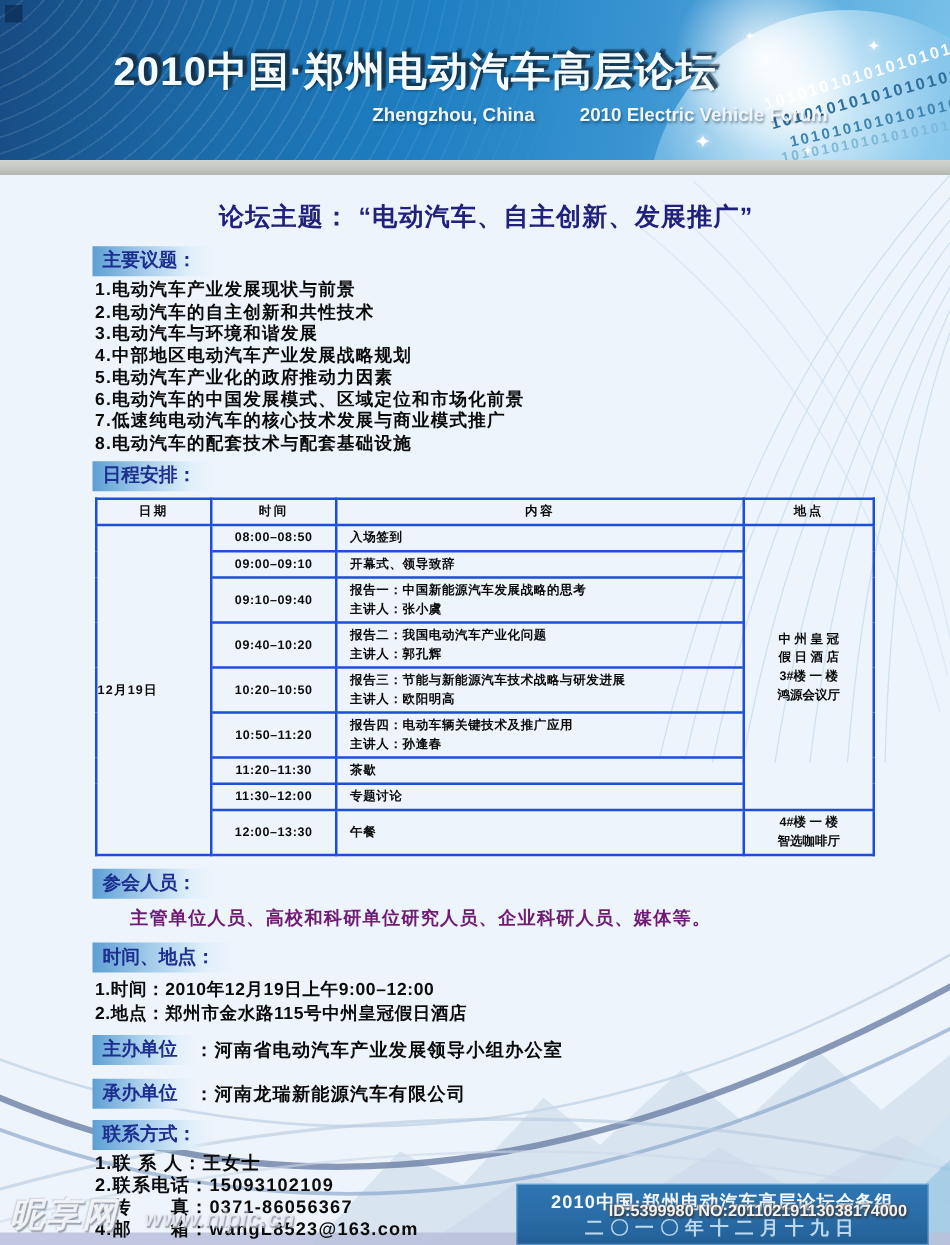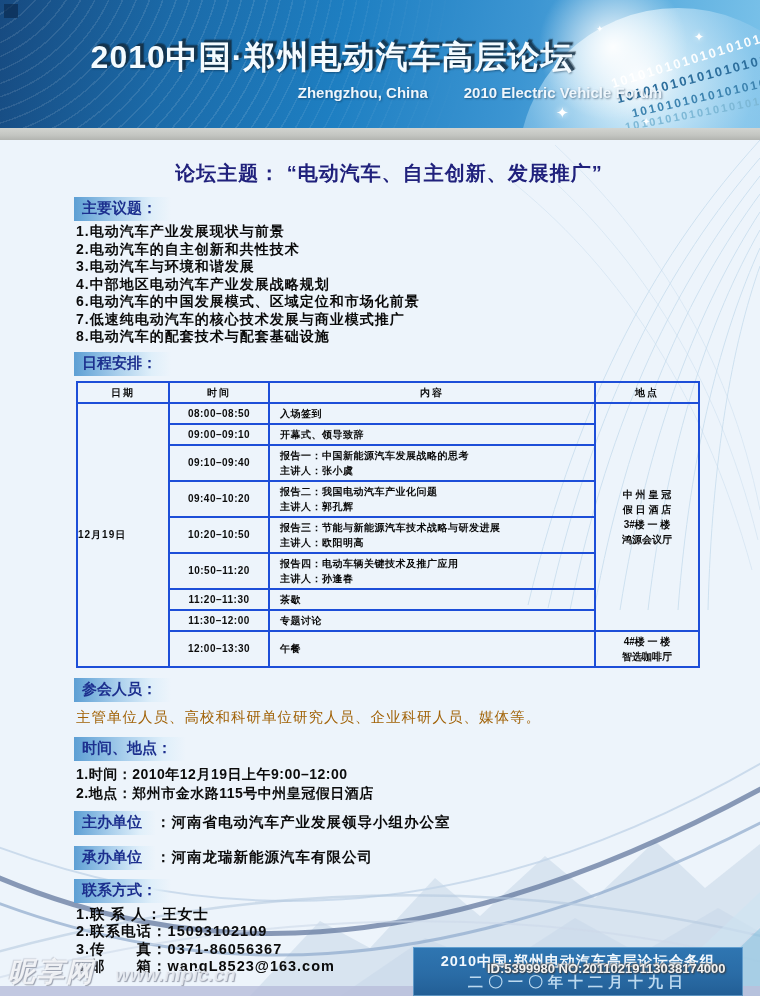--- a/index.html
+++ b/index.html
@@ -55,21 +55,21 @@
     font-size:10px; font-weight:bold; line-height:15px; }
   table.sched th { height:21px; text-align:center; letter-spacing:2px; }
   td.c-date { text-align:left; letter-spacing:1px; }
   td.c-time { text-align:center; height:20px; letter-spacing:.5px; }
   td.c-content { padding:2px 4px 2px 10px; letter-spacing:.5px; }
   td.c-venue { text-align:center; white-space:pre-line; line-height:16px; padding:2px 1px; }
   tr.dbl td.c-time, tr.dbl td.c-content { height:33px; }
   tr.lunch td.c-time, tr.lunch td.c-content { height:30px; }
 
   .sec-part { margin-top:10px; }
-  .part-text { margin-top:6px; font-size:14.5px; font-weight:normal; color:#a16207; letter-spacing:1px; }
+  .part-text { margin-top:6px; font-size:14.5px; font-weight:bold; color:#701a75; letter-spacing:1px;margin-left:28px; }
   .sec-tp { margin-top:10px; }
   .tp-items { margin-top:4px; }
   .tp-items div { font-size:14px; font-weight:bold; color:#0b0b0b; line-height:19px; letter-spacing:.5px; }
   .org-row { margin-top:8px; display:flex; align-items:center; }
   .org-row .org-text { font-size:14.5px; font-weight:bold; color:#0b0b0b; letter-spacing:1px; }
   .org-row + .org-row { margin-top:11px; }
   .sec-contact { margin-top:9px; }
   .contact-items { margin-top:3px; }
   .contact-items div { font-size:14.5px; font-weight:bold; color:#0b0b0b;
     line-height:17.5px; letter-spacing:1px; }
@@ -139,20 +139,21 @@
 
     <div class="theme">论坛主题： “电动汽车、自主创新、发展推广”</div>
 
     <div class="sec-topics">
       <span class="label-strip">主要议题：</span>
       <div class="topics-list">
         <div>1.电动汽车产业发展现状与前景</div>
         <div>2.电动汽车的自主创新和共性技术</div>
         <div>3.电动汽车与环境和谐发展</div>
         <div>4.中部地区电动汽车产业发展战略规划</div>
+        <div>5.电动汽车产业化的政府推动力因素</div>
         <div>6.电动汽车的中国发展模式、区域定位和市场化前景</div>
         <div>7.低速纯电动汽车的核心技术发展与商业模式推广</div>
         <div>8.电动汽车的配套技术与配套基础设施</div>
       </div>
     </div>
 
     <div class="sec-schedule">
       <span class="label-strip">日程安排：</span>
       <table class="sched">
         <colgroup>

